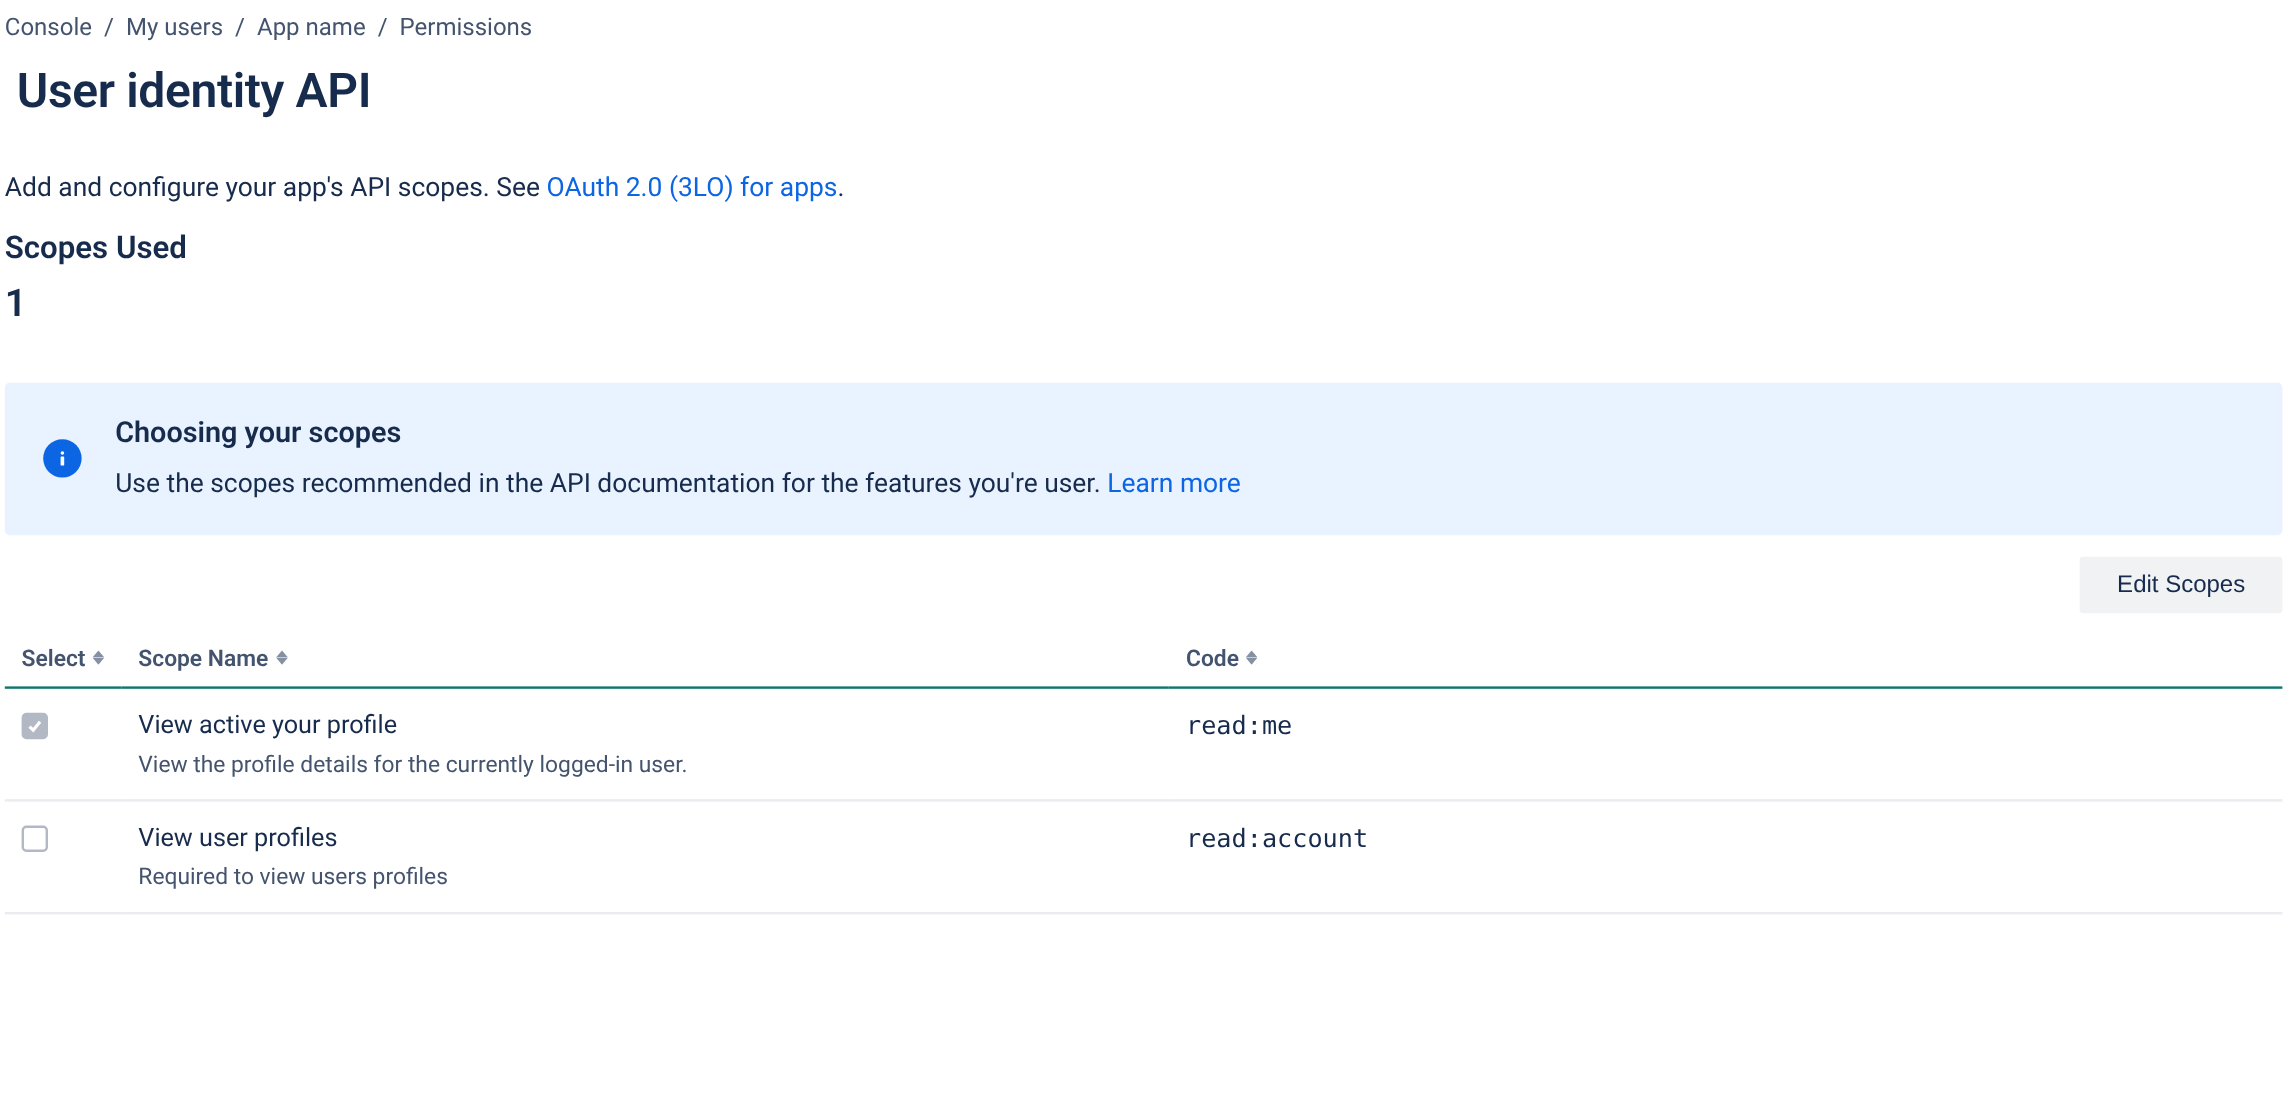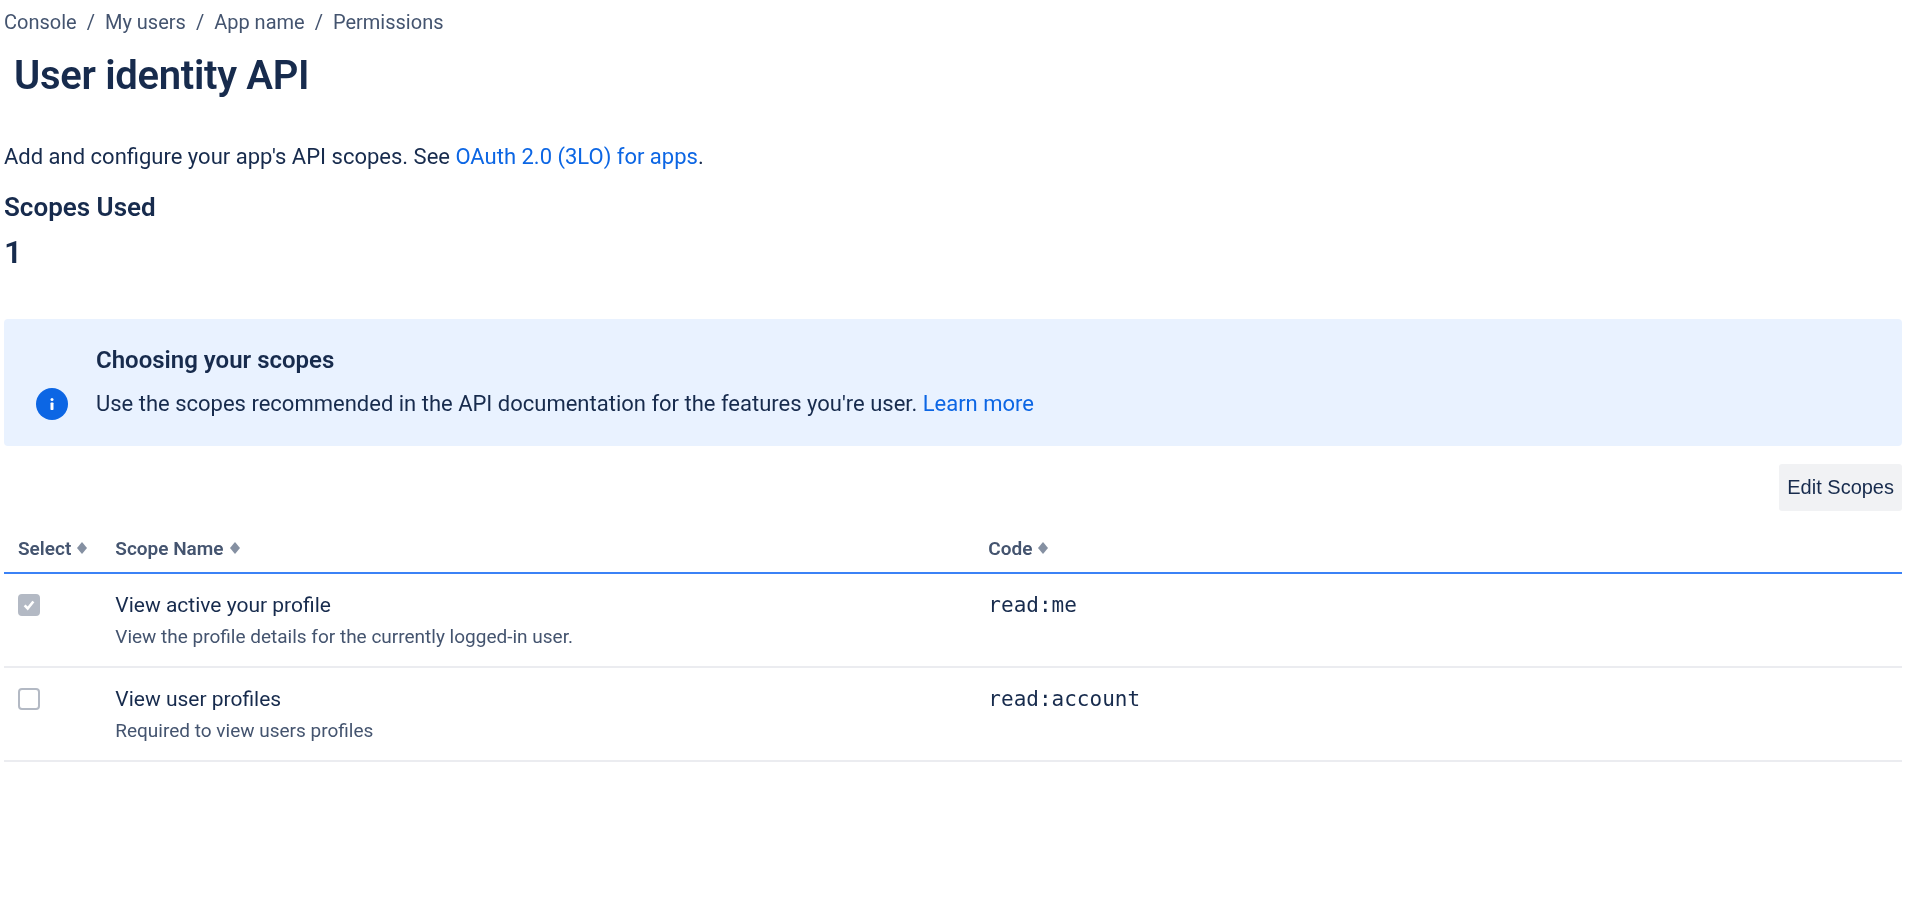--- a/index.html
+++ b/index.html
@@ -45,58 +45,58 @@
     font-weight: 600;
     margin-top: 2px;
     margin-bottom: 44px;
   }
   .info-panel {
     background: #E9F2FF;
     border-radius: 4px;
     padding: 24px 28px 26px 32px;
     display: flex;
     gap: 28px;
-    align-items: flex-end;
+    align-items: center;
     margin-bottom: 18px;
   }
   .info-icon {
     flex: 0 0 auto;
     width: 32px; height: 32px;
     border-radius: 50%;
     background: #0C66E4;
     display: flex; align-items: center; justify-content: center;
     margin-top: 2px;
   }
   .info-icon svg { width: 18px; height: 18px; fill: #fff; }
   .info-body { flex: 1 1 auto; }
   .info-title { font-size: 24px; font-weight: 600; margin-bottom: 10px; }
   .info-text { font-size: 22px; color: #172B4D; }
   .info-text a { color: #0C66E4; text-decoration: none; }
   .edit-row { display: flex; justify-content: flex-end; margin-bottom: 14px; }
   .edit-scopes-btn {
     background: #F1F2F4;
     border: none;
     border-radius: 3px;
-    padding: 12px 8px;
+    padding: 12px 31px;
     font-size: 20px;
     font-weight: 500;
     color: #172B4D;
     cursor: pointer;
   }
   table.scopes {
     width: 100%;
     border-collapse: collapse;
   }
   table.scopes thead th {
     text-align: left;
     font-size: 19px;
     font-weight: 600;
     color: #44546F;
     padding: 10px 14px 10px 14px;
-    border-bottom: 2px solid #3b82f6;
+    border-bottom: 2px solid #0f766e;
     white-space: nowrap;
   }
   .th-inner { display: inline-flex; align-items: center; gap: 6px; cursor: pointer; }
   .sort-icon { display:inline-flex; flex-direction: column; line-height: 0; }
   .sort-icon svg { width: 10px; height: 6px; fill: #8590A2; }
   table.scopes tbody td {
     padding: 16px 14px;
     border-bottom: 2px solid #EBECF0;
     vertical-align: top;
     font-size: 20px;

